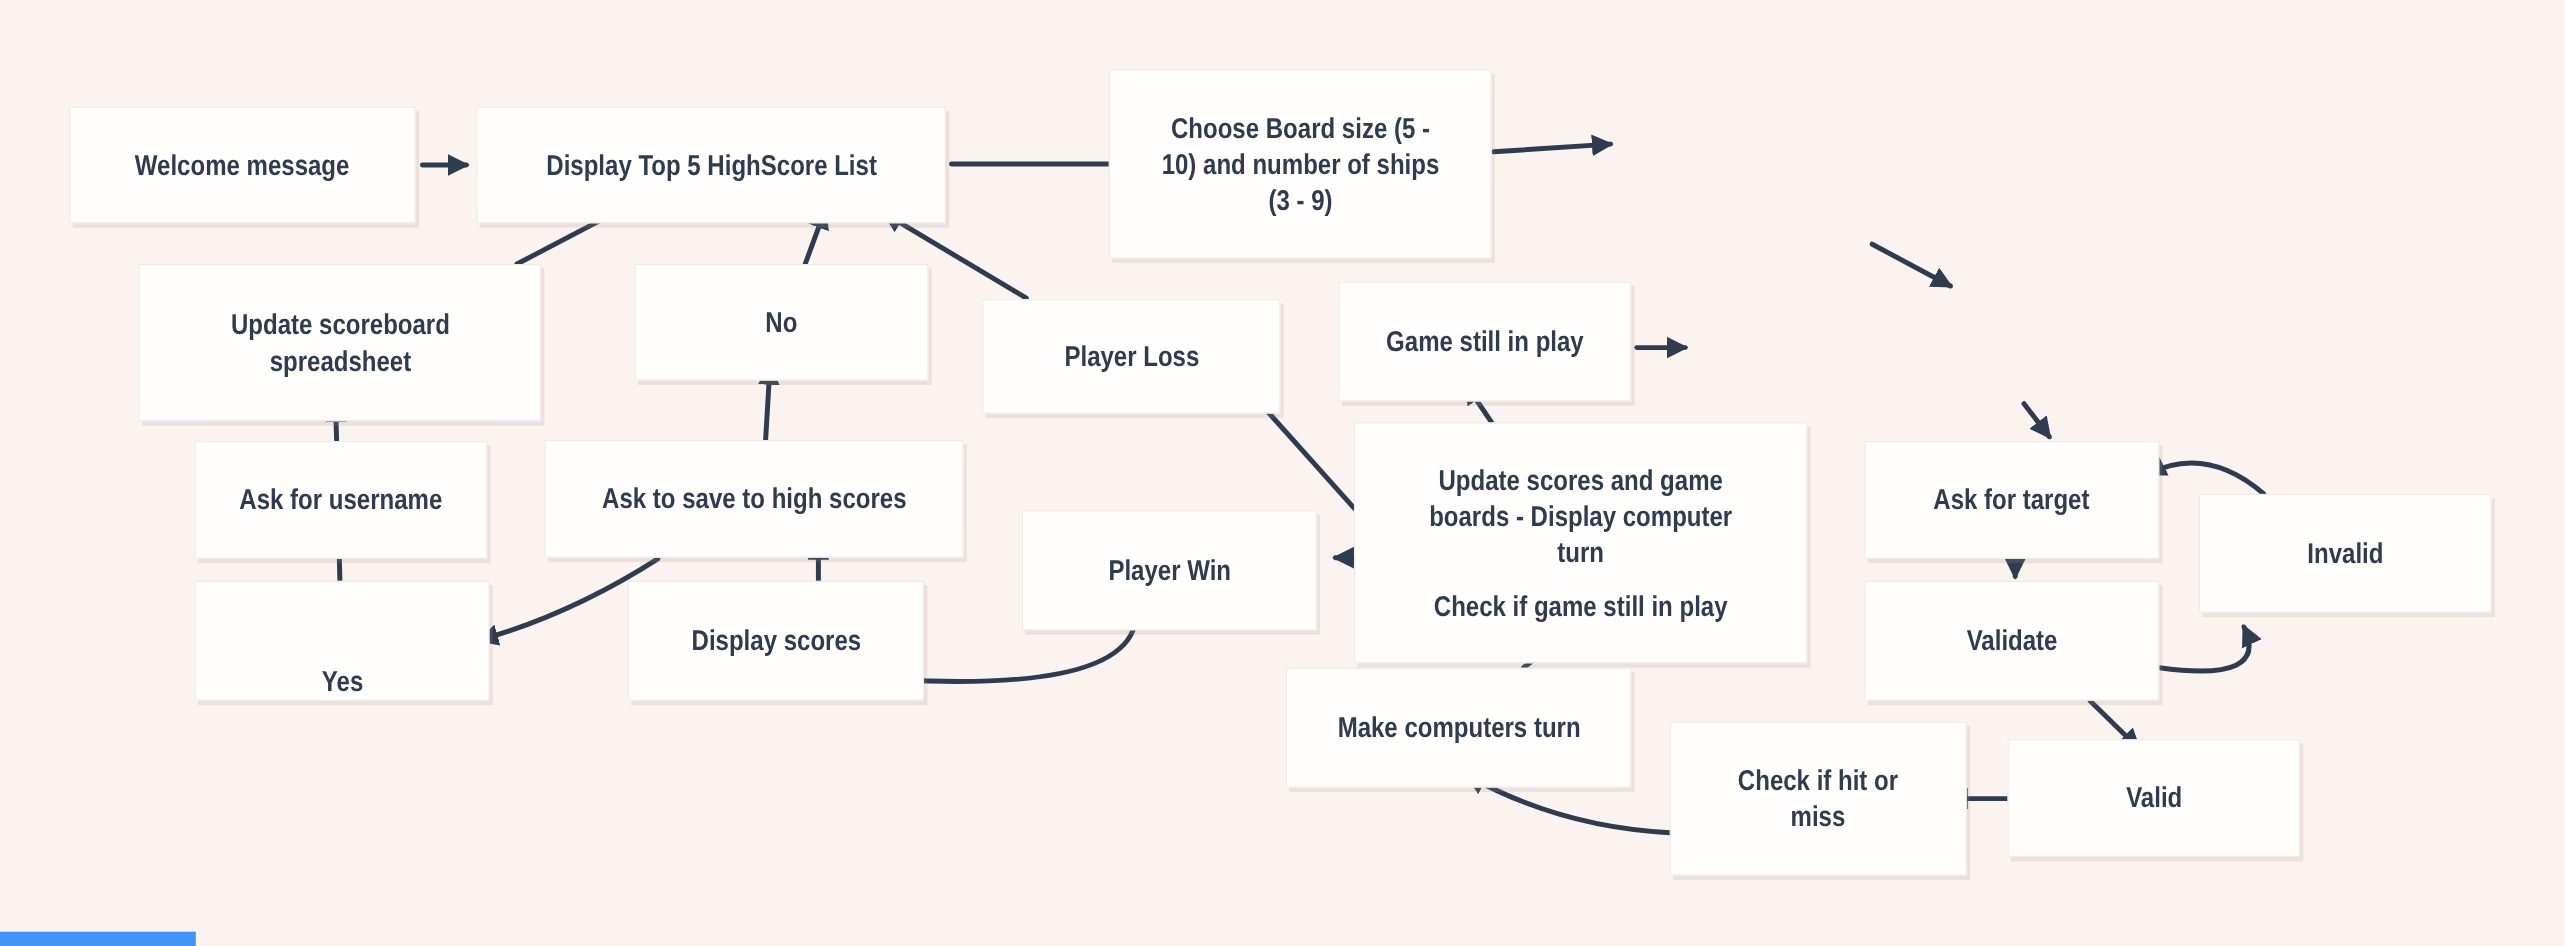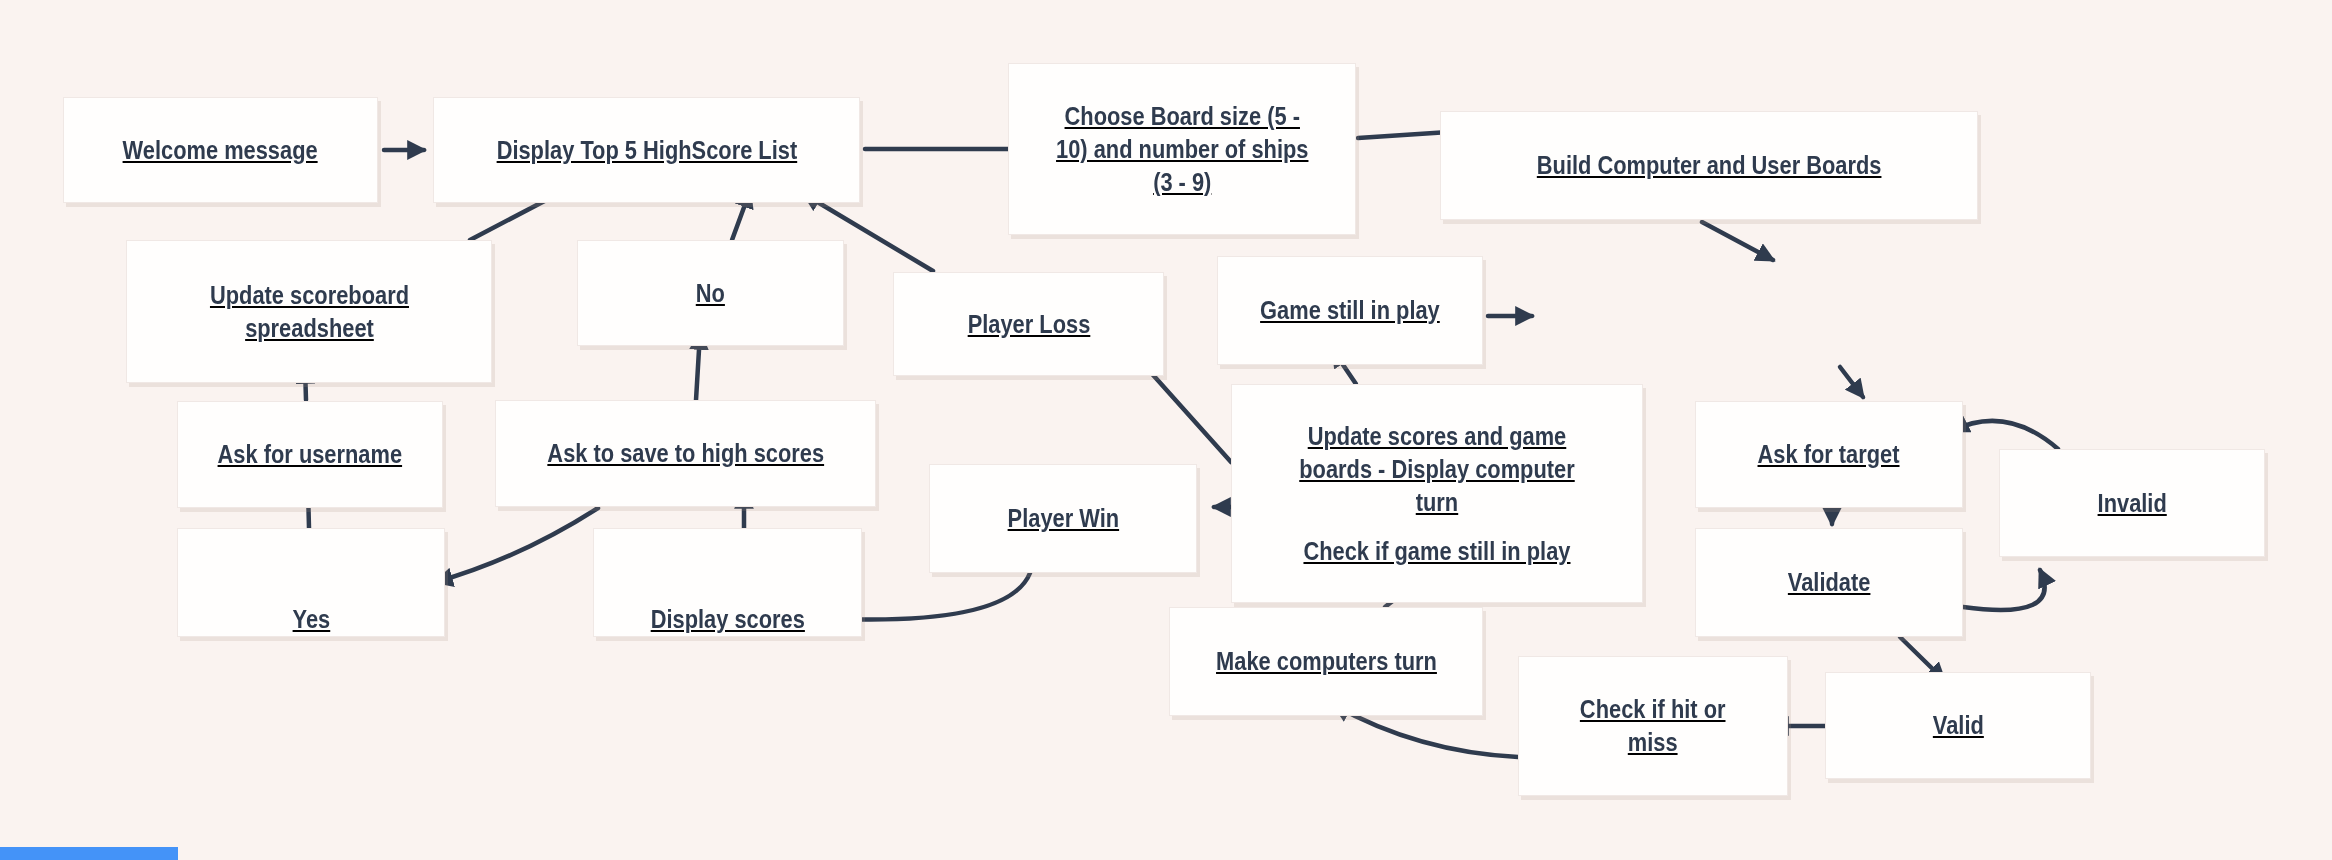--- a/index.html
+++ b/index.html
@@ -7,21 +7,21 @@
     --text:#2f3b4e; --arrow:#2f3b4e; --scrollbar:#4493f8;
   }
   html,body{margin:0;padding:0;}
   body{background:var(--bg);font-family:"Liberation Sans",sans-serif;}
   #canvas{position:relative;width:2332px;height:860px;background:var(--bg);overflow:hidden;}
   #edge-layer{position:absolute;left:0;top:0;width:2332px;height:860px;}
   .node{
     position:absolute;display:flex;align-items:center;justify-content:center;
     background:var(--node-fill);border:1px solid var(--node-border);
     box-shadow:3px 4px 0 rgba(167,143,132,0.18);
-    box-sizing:border-box;text-align:center;text-decoration:underline;
+    box-sizing:border-box;text-align:center;
   }
   .label{
     color:var(--text);font-weight:bold;font-size:26px;line-height:33px;
     transform:scaleX(0.84);transform-origin:center center;white-space:nowrap;
   }
   .label .ln{white-space:nowrap;}
   .para2{margin-top:16px;}
   .scrollbar-thumb{position:absolute;left:0;bottom:0;width:178px;height:13px;background:var(--scrollbar);}
   path.edge{stroke:var(--arrow);stroke-width:4.5;fill:none;stroke-linecap:round;}
 </style>
@@ -72,23 +72,20 @@
   </div>
 
   <div class="node" style="left:1008px;top:63px;width:348px;height:172px;">
     <div class="label">
       <div class="ln">Choose Board size (5 -</div>
       <div class="ln">10) and number of ships</div>
       <div class="ln">(3 - 9)</div>
     </div>
   </div>
 
-  <div class="node" style="left:1440px;top:111px;width:538px;height:109px;">
-    <div class="label">Build Computer and User Boards</div>
-  </div>
 
   <div class="node" style="left:126px;top:240px;width:366px;height:143px;">
     <div class="label">
       <div class="ln">Update scoreboard</div>
       <div class="ln">spreadsheet</div>
     </div>
   </div>
 
   <div class="node" style="left:577px;top:240px;width:267px;height:106px;align-items:center;">
     <div class="label">No</div>
@@ -129,21 +126,21 @@
   </div>
 
   <div class="node" style="left:1999px;top:449px;width:266px;height:108px;">
     <div class="label">Invalid</div>
   </div>
 
   <div class="node" style="left:177px;top:528px;width:268px;height:109px;align-items:flex-end;">
     <div class="label">Yes</div>
   </div>
 
-  <div class="node" style="left:593px;top:528px;width:269px;height:109px;align-items:flex-end;">
+  <div class="node" style="left:571px;top:528px;width:269px;height:109px;">
     <div class="label">Display scores</div>
   </div>
 
   <div class="node" style="left:1695px;top:528px;width:268px;height:109px;">
     <div class="label">Validate</div>
   </div>
 
   <div class="node" style="left:1169px;top:607px;width:314px;height:109px;">
     <div class="label">Make computers turn</div>
   </div>

